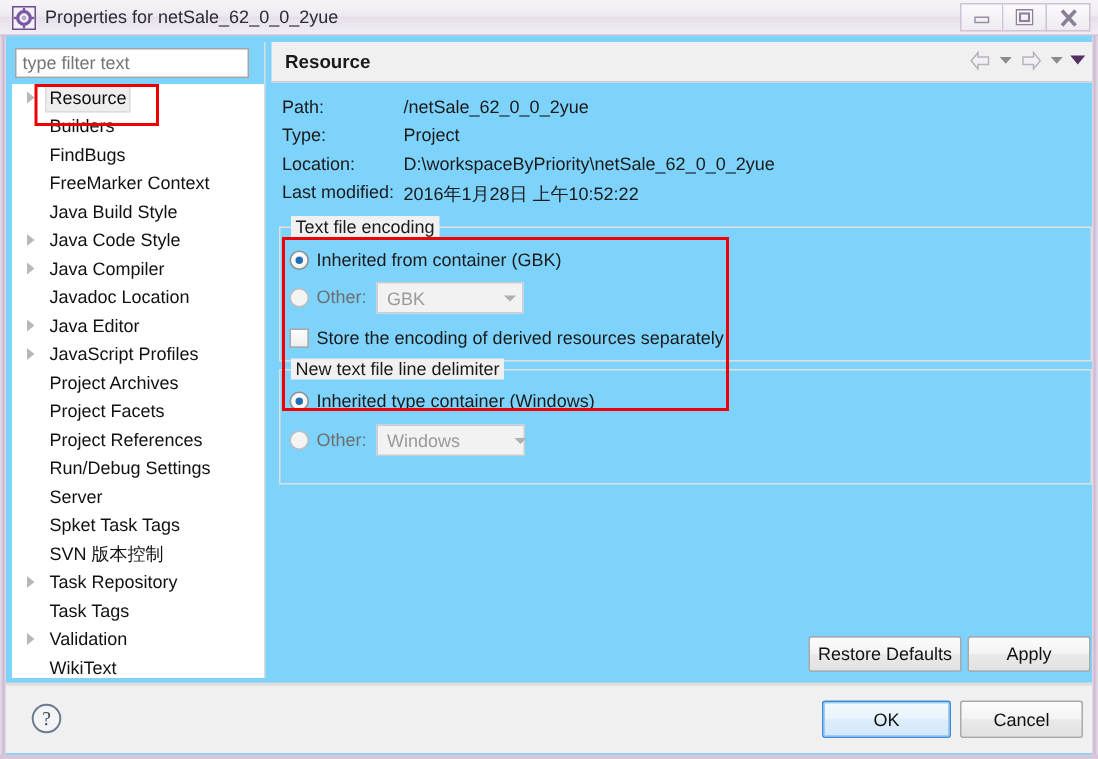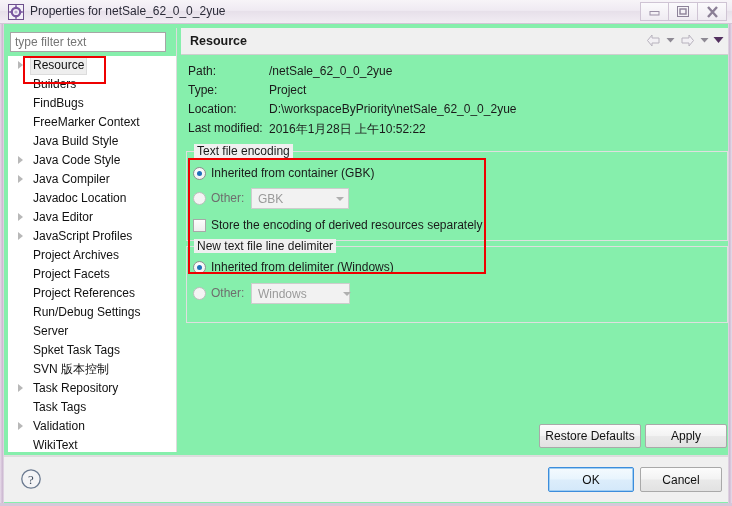--- a/index.html
+++ b/index.html
@@ -8,21 +8,21 @@
   body {
     width: 732px; height: 506px;
     font-family: "Liberation Sans", sans-serif;
     font-size: 12px;
     background: #ffffff;
     overflow: hidden;
   }
   .window {
     position: absolute; left: 0; top: 0;
     width: 732px; height: 506px;
-    background: #86efac;
+    background: #7dd3fc;
     box-sizing: border-box;
     padding-left: 24px;
   }
   
   .frame-left {
     position: absolute; left: 0; top: 0; width: 4px; height: 506px;
     background: linear-gradient(to right, #e8dcea, #cdb9d2 60%, #e4dbe6);
   }
   .frame-right {
     position: absolute; right: 0; top: 0; width: 4px; height: 506px;
@@ -463,21 +463,21 @@
       <span class="checkbox"></span>
       <span class="radio-label">Store the encoding of derived resources separately</span>
     </div>
 
     <div class="group" style="left:5px; top:218px; width:542px; height:77px;">
       <span class="group-legend">New text file line delimiter</span>
     </div>
 
     <div class="radio-row" style="left:12px; top:232px;">
       <span class="radio checked"></span>
-      <span class="radio-label">Inherited from delimiter (Windows)</span>
+      <span class="radio-label">Inherited type container (Windows)</span>
     </div>
 
     <div class="radio-row" style="left:12px; top:258px;">
       <span class="radio disabled"></span>
       <span class="radio-label disabled">Other:</span>
     </div>
     <div class="combo" style="left:70px; top:255px; width:99px;">
       <span class="combo-text">Windows</span>
       <span class="combo-arrow">
           <i></i>

